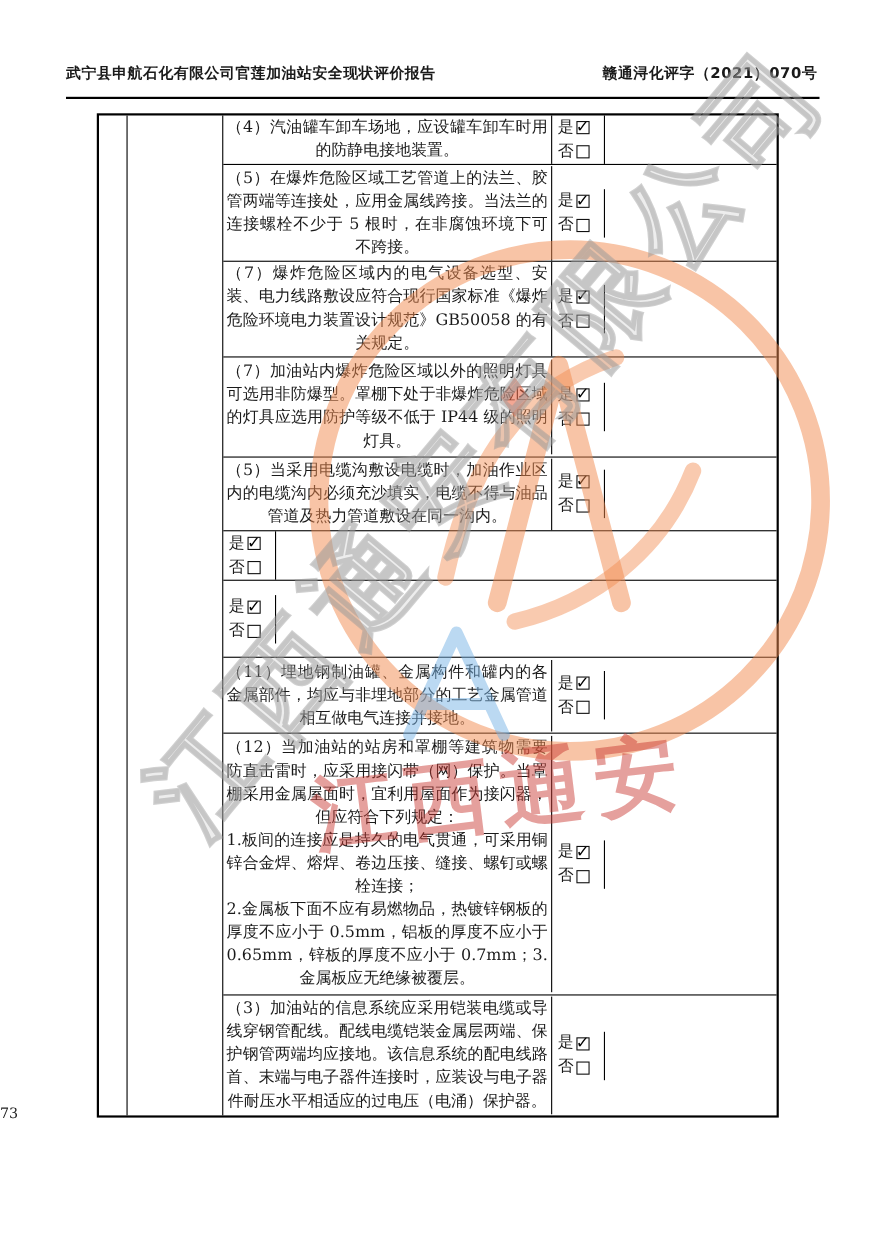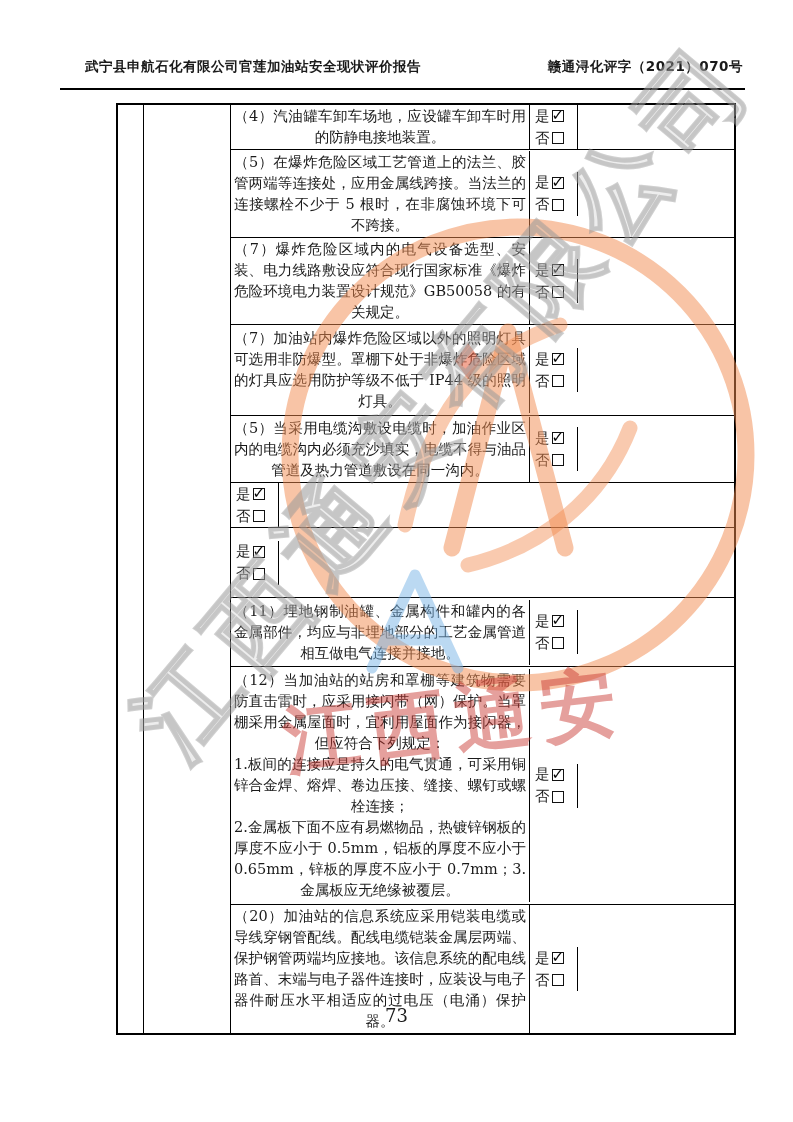--- a/index.html
+++ b/index.html
@@ -11,29 +11,29 @@
     background: #ffffff;
     overflow: hidden;
     font-family: "DejaVu Serif", serif;
     color: #1a1a1a;
   }
   
   .hdr {
     position: absolute; left: 60px; right: 50px; top: 58px;
     display: flex; justify-content: space-between; align-items: flex-end;
     font-family: "DejaVu Sans", sans-serif;
-    font-size: 13.5px; font-weight: 600; letter-spacing: 0.5px; margin-left: 25px;
+    font-size: 13.5px; font-weight: 600; letter-spacing: 0.5px;
   }
   .hdr-rule {
     position: absolute; left: 60px; right: 48px; top: 88px;
     border-top: 2px solid #000;
   }
   
   .tbl {
-    position: absolute; left: 116px; top: 103px; width: 620px;
+    position: absolute; left: 88px; top: 103px; width: 620px;
     border: 2px solid #000;
     display: flex; align-items: stretch;
     font-size: 14.5px; line-height: 21px;
   }
   .colA { width: 26px; border-right: 1.5px solid #000; }
   .colB { width: 87px; border-right: 1.5px solid #000; }
   .rows { flex: 1; display: flex; flex-direction: column; }
   .trow { display: flex; align-items: stretch; }
   .trow + .trow { border-top: 1.5px solid #000; align-items: center; }
   .cell.text {
@@ -59,21 +59,21 @@
   }
   .box.checked::before {
     content: "✓";
     position: absolute; left: -1px; top: -6px;
     font-size: 15px; font-weight: bold; color: #000;
     font-family: "DejaVu Sans", sans-serif;
   }
   
   .pageno {
     position: absolute; left: 0; right: 0; top: 1005px;
-    text-align: center; font-size: 18px;
+    font-size: 13px;
   }
   
   .wm { pointer-events: none; position: absolute; }
   .wm-gray {
     left: 105px; top: 700px;
     transform: rotate(-50deg); transform-origin: 0 0;
     font-family: "DejaVu Sans", sans-serif;
     font-size: 100px; font-weight: bold; letter-spacing: 12px;
     color: rgba(175,175,175,0.22);
     -webkit-text-stroke: 2px rgba(150,150,150,0.45);
@@ -265,21 +265,21 @@
             <div class="cbline">
                 <span>否</span>
                 <span class="box"></span>
               </div>
           </div>
           <div class="cell remark"></div>
         </div>
 
         <div class="trow" style="min-height:110px">
           <div class="cell text">
-              <div class="para">（20）加油站的信息系统应采用铠装电缆或导线穿钢管配线。配线电缆铠装金属层两端、保护钢管两端均应接地。该信息系统的配电线路首、末端与电子器件连接时，应装设与电子器件耐压水平相适应的过电压（电涌）保护器。</div>
+              <div class="para">（3）加油站的信息系统应采用铠装电缆或导线穿钢管配线。配线电缆铠装金属层两端、保护钢管两端均应接地。该信息系统的配电线路首、末端与电子器件连接时，应装设与电子器件耐压水平相适应的过电压（电涌）保护器。</div>
             </div>
           <div class="cell cb">
             <div class="cbline">
                 <span>是</span>
                 <span class="box checked"></span>
               </div>
             <div class="cbline">
                 <span>否</span>
                 <span class="box"></span>
               </div>

